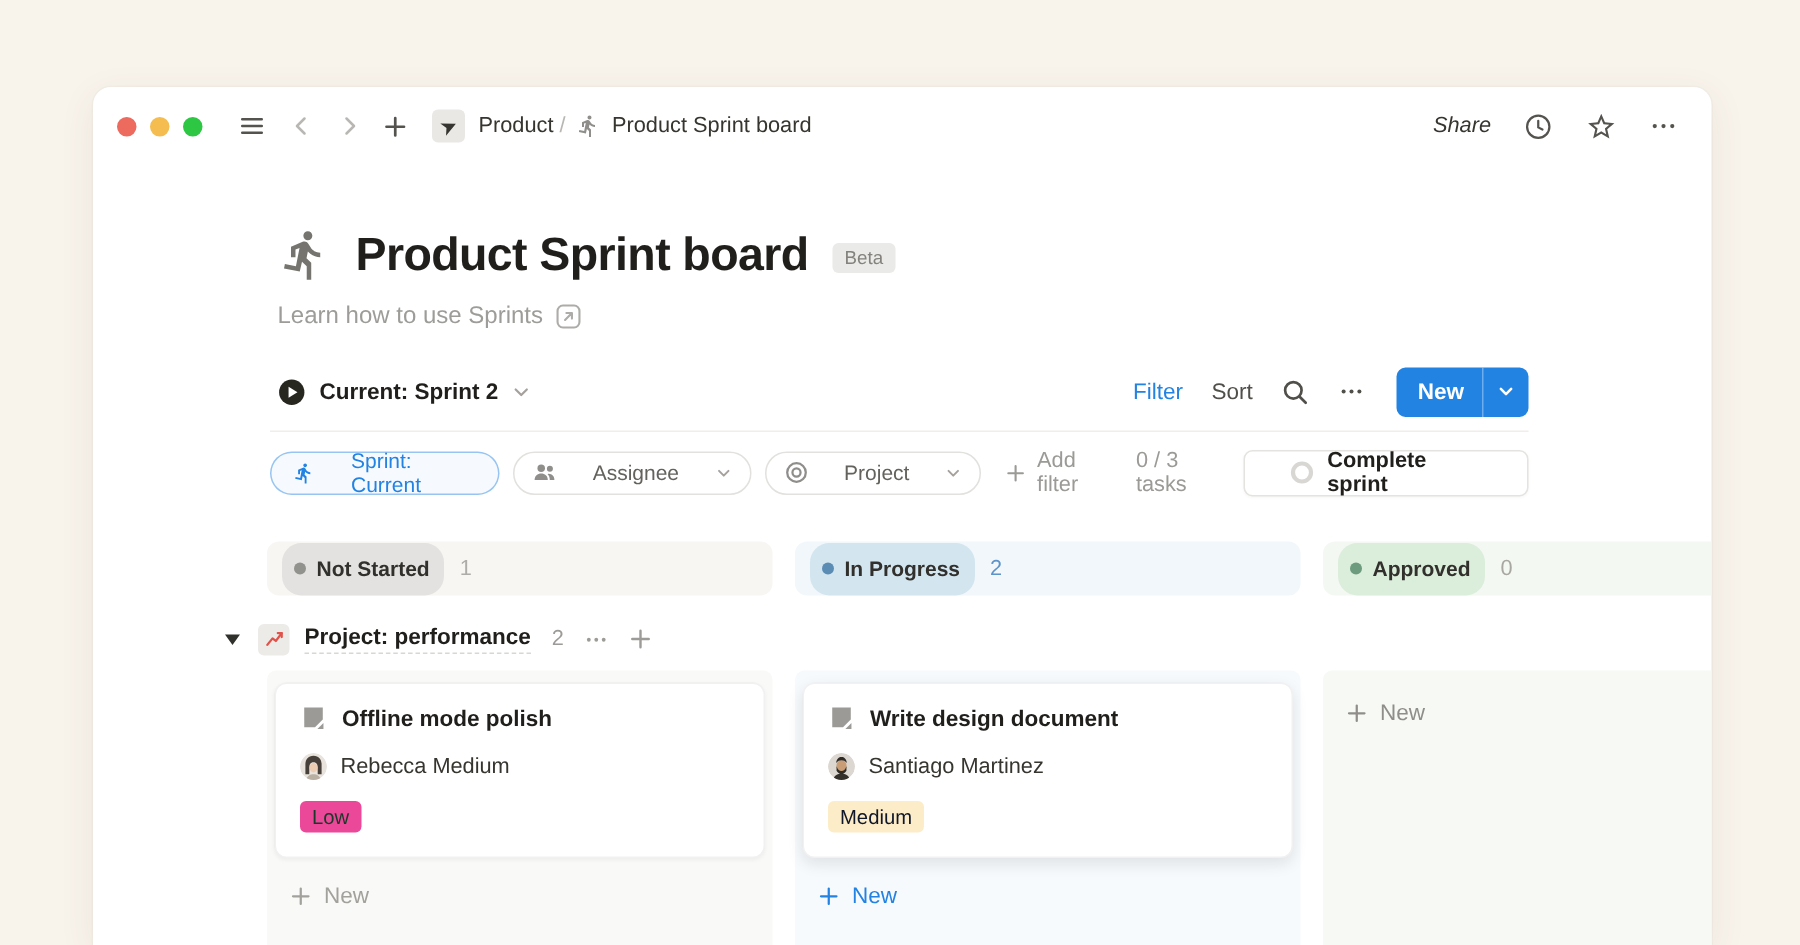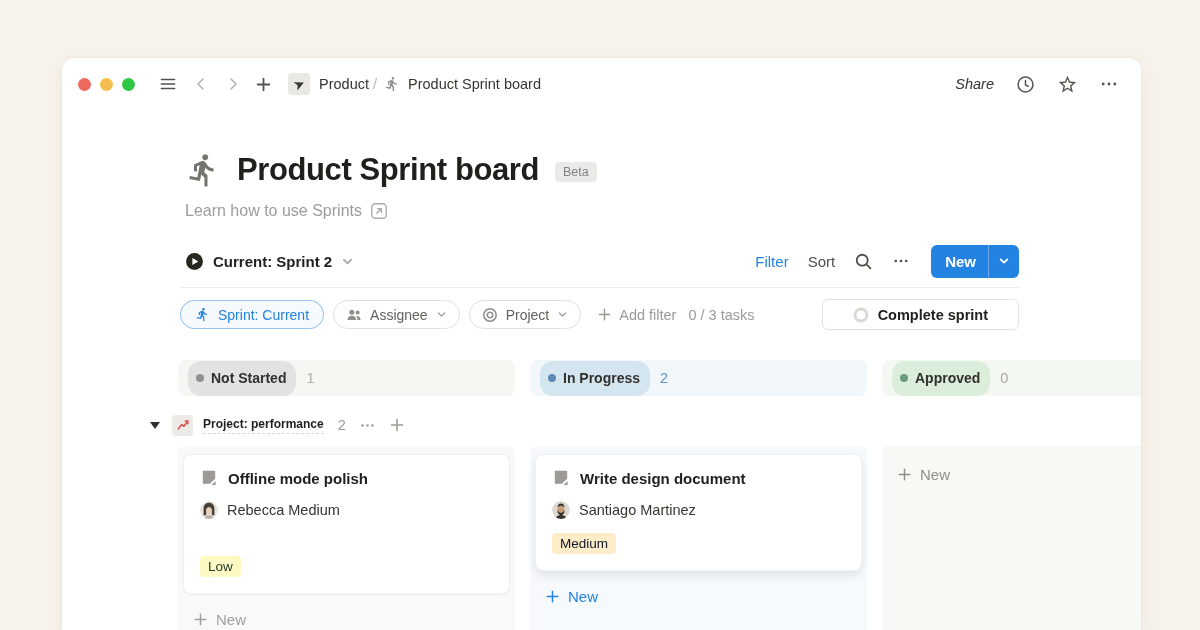--- a/index.html
+++ b/index.html
@@ -54,21 +54,21 @@
   .tb-sort { color:#514F4A; font-size:15px; }
   .tb-tool { color:#514F4A; display:flex; }
   .new-btn { display:flex; align-items:center; background:#2383E2; border-radius:6px;
     height:33px; overflow:hidden; color:#fff; margin-left:2px; }
   .new-btn-label { font-size:15px; font-weight:700; padding:0 12px 0 14px; }
   .new-btn-divider { width:1px; height:33px; background:rgba(255,255,255,0.35); }
   .new-btn-chev { padding:0 9px; display:flex; color:#fff; }
   .toolbar-divider { border:none; border-top:1px solid #EFEEEB; margin:9px 122px 0 118px; }
   
   .filter-bar { margin:11px 122px 0 118px; display:flex; align-items:center; gap:9px; }
-  .pill { display:flex; align-items:center; gap:8px; height:29px; padding:0 12px;
+  .pill { display:flex; align-items:center; gap:24px; height:29px; padding:0 12px;
     border-radius:15px; font-size:14px; background:#fff; }
   .pill.active { border:1px solid rgba(35,131,226,0.45); background:rgba(35,131,226,0.04);
     color:#2383E2; font-weight:500; padding:0 14px; }
   .pill.plain { border:1px solid #E2E1DE; color:#64625D; }
   .pill .picon { display:flex; color:#8F8E8B; }
   .pill.active .picon { color:#2383E2; }
   .pill .pchev { display:flex; color:#A5A29E; }
   .add-filter { display:flex; align-items:center; gap:7px; color:#9B9A96; font-size:14.5px; margin-left:7px; }
   .tasks-progress { color:#9B9A96; font-size:14.5px; margin-left:3px; }
   .complete-sprint { margin-left:auto; display:flex; align-items:center; gap:9px; height:31px;
@@ -92,40 +92,40 @@
   .status-dot { width:8px; height:8px; border-radius:50%; }
   .sd-gray{ background:#91918E; } .sd-blue{ background:#5B8DB4; } .sd-green{ background:#6C9B7D; }
   .col-count { font-size:14.5px; }
   .cc-gray { color:#AEACA8; } .cc-blue { color:#5E93C9; } .cc-green { color:#A8A7A2; }
   .group-row { grid-column:1 / -1; margin:12px 0 0 -28px; height:34px; display:flex;
     align-items:center; gap:10px; }
   .tri-down { width:0; height:0; border-left:5.5px solid transparent;
     border-right:5.5px solid transparent; border-top:7px solid #30302C; margin-right:2px; }
   .chart-box { width:21px; height:21px; border-radius:4px; background:#ECEBE8;
     display:flex; align-items:center; justify-content:center; }
-  .group-title { font-size:12px; font-weight:700; color:#211F1C; padding-bottom:2px;
+  .group-title { font-size:15px; font-weight:700; color:#211F1C; padding-bottom:2px;
     border-bottom:1px dashed rgba(55,53,47,0.2); }
   .group-count { font-size:14.5px; color:#9C9B97; margin-left:4px; }
   .group-tool { color:#9C9B97; display:flex; margin-left:3px; }
   .col-area { margin-top:4px; min-height:196px; border-radius:6px; padding-top:8px; }
   .area-gray { background:#F9F9F7; }
   .area-blue { background:#F7FAFD; }
   .area-green { background:#F6F9F4; border-radius:6px 0 0 0; }
   .card { margin:0 5px; background:#fff; border:1px solid rgba(15,15,15,0.06);
     border-radius:8px; padding:14px 16px 16px; box-shadow:0 1px 3px rgba(15,15,15,0.05); }
   .card.lifted { box-shadow:0 4px 10px rgba(15,15,15,0.1); }
   .card-title-row { display:flex; align-items:center; gap:10px; }
   .page-icon { display:flex; }
   .card-title { font-size:15px; font-weight:700; color:#211F1C; }
   .assignee-row { display:flex; align-items:center; gap:9px; margin-top:14px; }
   .avatar { width:18px; height:18px; border-radius:50%; overflow:hidden; display:flex; }
   .assignee-name { font-size:14.5px; color:#37352F; }
   .tag-row { margin-top:14px; }
   .tag { display:inline-block; font-size:13.5px; padding:3px 8px; border-radius:4px; color:#32302C; }
-  .tag-low { background:#fef9c3; color:#1C3829;margin-top:23px; }
+  .tag-low { background:#ec4899; color:#1C3829; }
   .tag-medium { background:#FDECC8; color:#0f172a; }
   .new-row { display:flex; align-items:center; gap:8px; margin-top:13px; padding:4px 0 6px 15px;
     font-size:15px; }
   .new-gray { color:#A3A19C; }
   .new-blue { color:#2383E2; font-weight:500; }
   .new-top { margin-top:8px; color:#8F8E8A; }
   svg { display:block; }
 </style>
 </head>
 <body>

